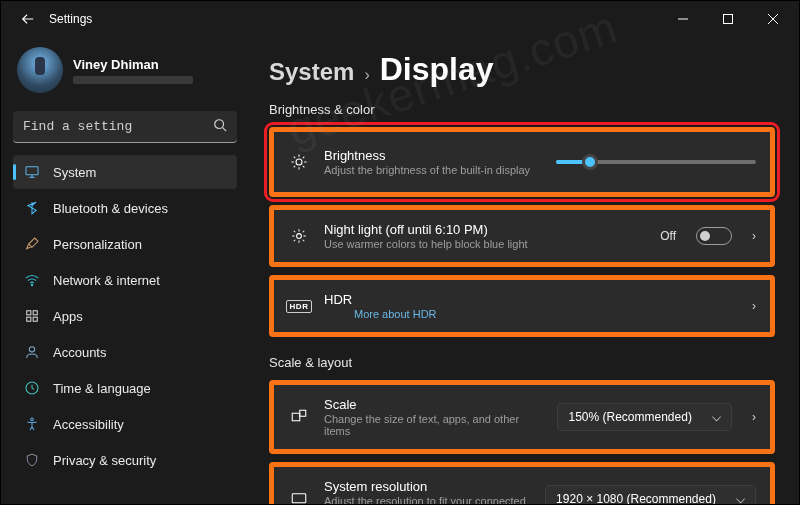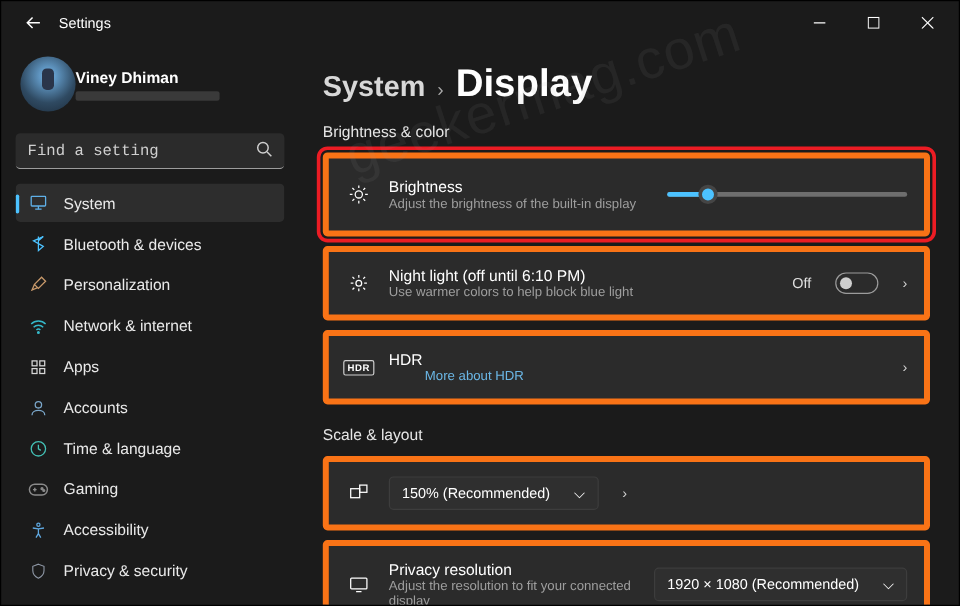--- a/index.html
+++ b/index.html
@@ -51,20 +51,21 @@
     }
     .sidebar {
       width: 248px;
       padding: 6px 12px 12px 12px;
       display: flex;
       flex-direction: column;
     }
     .profile {
       display: flex;
       align-items: center;
+      gap: 10px;
       padding: 4px 4px 10px 4px;
     }
     .avatar {
       width: 46px;
       height: 46px;
       border-radius: 50%;
       background: radial-gradient(circle at 50% 35%, #6aa6d6 10%, #2f4a62 60%, #1c2b3a 100%);
       position: relative;
       overflow:hidden;
     }
@@ -364,32 +365,20 @@
         <li class="navitem">
           <span class="navicon" style="color:#43c0b5">
             <svg width="16" height="16" viewBox="0 0 24 24" fill="none" stroke="currentColor" stroke-width="1.6">
               <circle cx="12" cy="12" r="9"></circle>
               <path d="M12 7v5l3 2"></path>
             </svg>
           </span>
           <span>Time &amp; language</span>
         </li>
         <li class="navitem">
-          <span class="navicon" style="color:#8a8a8a">
-            <svg width="18" height="14" viewBox="0 0 24 16" fill="none" stroke="currentColor" stroke-width="1.6">
-              <rect x="2" y="2" width="20" height="12" rx="6"></rect>
-              <line x1="8" y1="6" x2="8" y2="10"></line>
-              <line x1="6" y1="8" x2="10" y2="8"></line>
-              <circle cx="16" cy="7" r="1" fill="currentColor"></circle>
-              <circle cx="18" cy="9" r="1" fill="currentColor"></circle>
-            </svg>
-          </span>
-          <span>Gaming</span>
-        </li>
-        <li class="navitem">
           <span class="navicon" style="color:#5fa8e0">
             <svg width="16" height="16" viewBox="0 0 24 24" fill="none" stroke="currentColor" stroke-width="1.6">
               <circle cx="12" cy="5" r="2"></circle>
               <path d="M5 9l7 1 7-1M12 10v6M9 21l3-5 3 5"></path>
             </svg>
           </span>
           <span>Accessibility</span>
         </li>
         <li class="navitem">
           <span class="navicon" style="color:#8f98a6">
@@ -477,36 +466,40 @@
 
     <div class="section-title" style="margin-top:18px;">Scale &amp; layout</div>
 
     <div class="card">
       <div class="cicon">
         <svg width="18" height="18" viewBox="0 0 24 24" fill="none" stroke="currentColor" stroke-width="1.4">
             <rect x="3" y="7" width="10" height="10"></rect>
             <rect x="13" y="3" width="8" height="8"></rect>
           </svg>
       </div>
+      <div class="ctext">
+        <div class="ctitle">Scale</div>
+        <div class="csub">Change the size of text, apps, and other items</div>
+      </div>
       <div class="dropdown">
         <span>150% (Recommended)</span>
         <span>⌵</span>
       </div>
       <div class="chevron">›</div>
     </div>
 
     <div class="card">
       <div class="cicon">
         <svg width="18" height="18" viewBox="0 0 24 24" fill="none" stroke="currentColor" stroke-width="1.4">
             <rect x="3" y="5" width="18" height="12" rx="1"></rect>
             <line x1="9" y1="20" x2="15" y2="20"></line>
           </svg>
       </div>
       <div class="ctext">
-        <div class="ctitle">Privacy resolution</div>
+        <div class="ctitle">System resolution</div>
         <div class="csub">Adjust the resolution to fit your connected display</div>
       </div>
       <div class="dropdown">
         <span>1920 × 1080 (Recommended)</span>
         <span>⌵</span>
       </div>
     </div>
 
     <div class="card">
       <div class="cicon">

